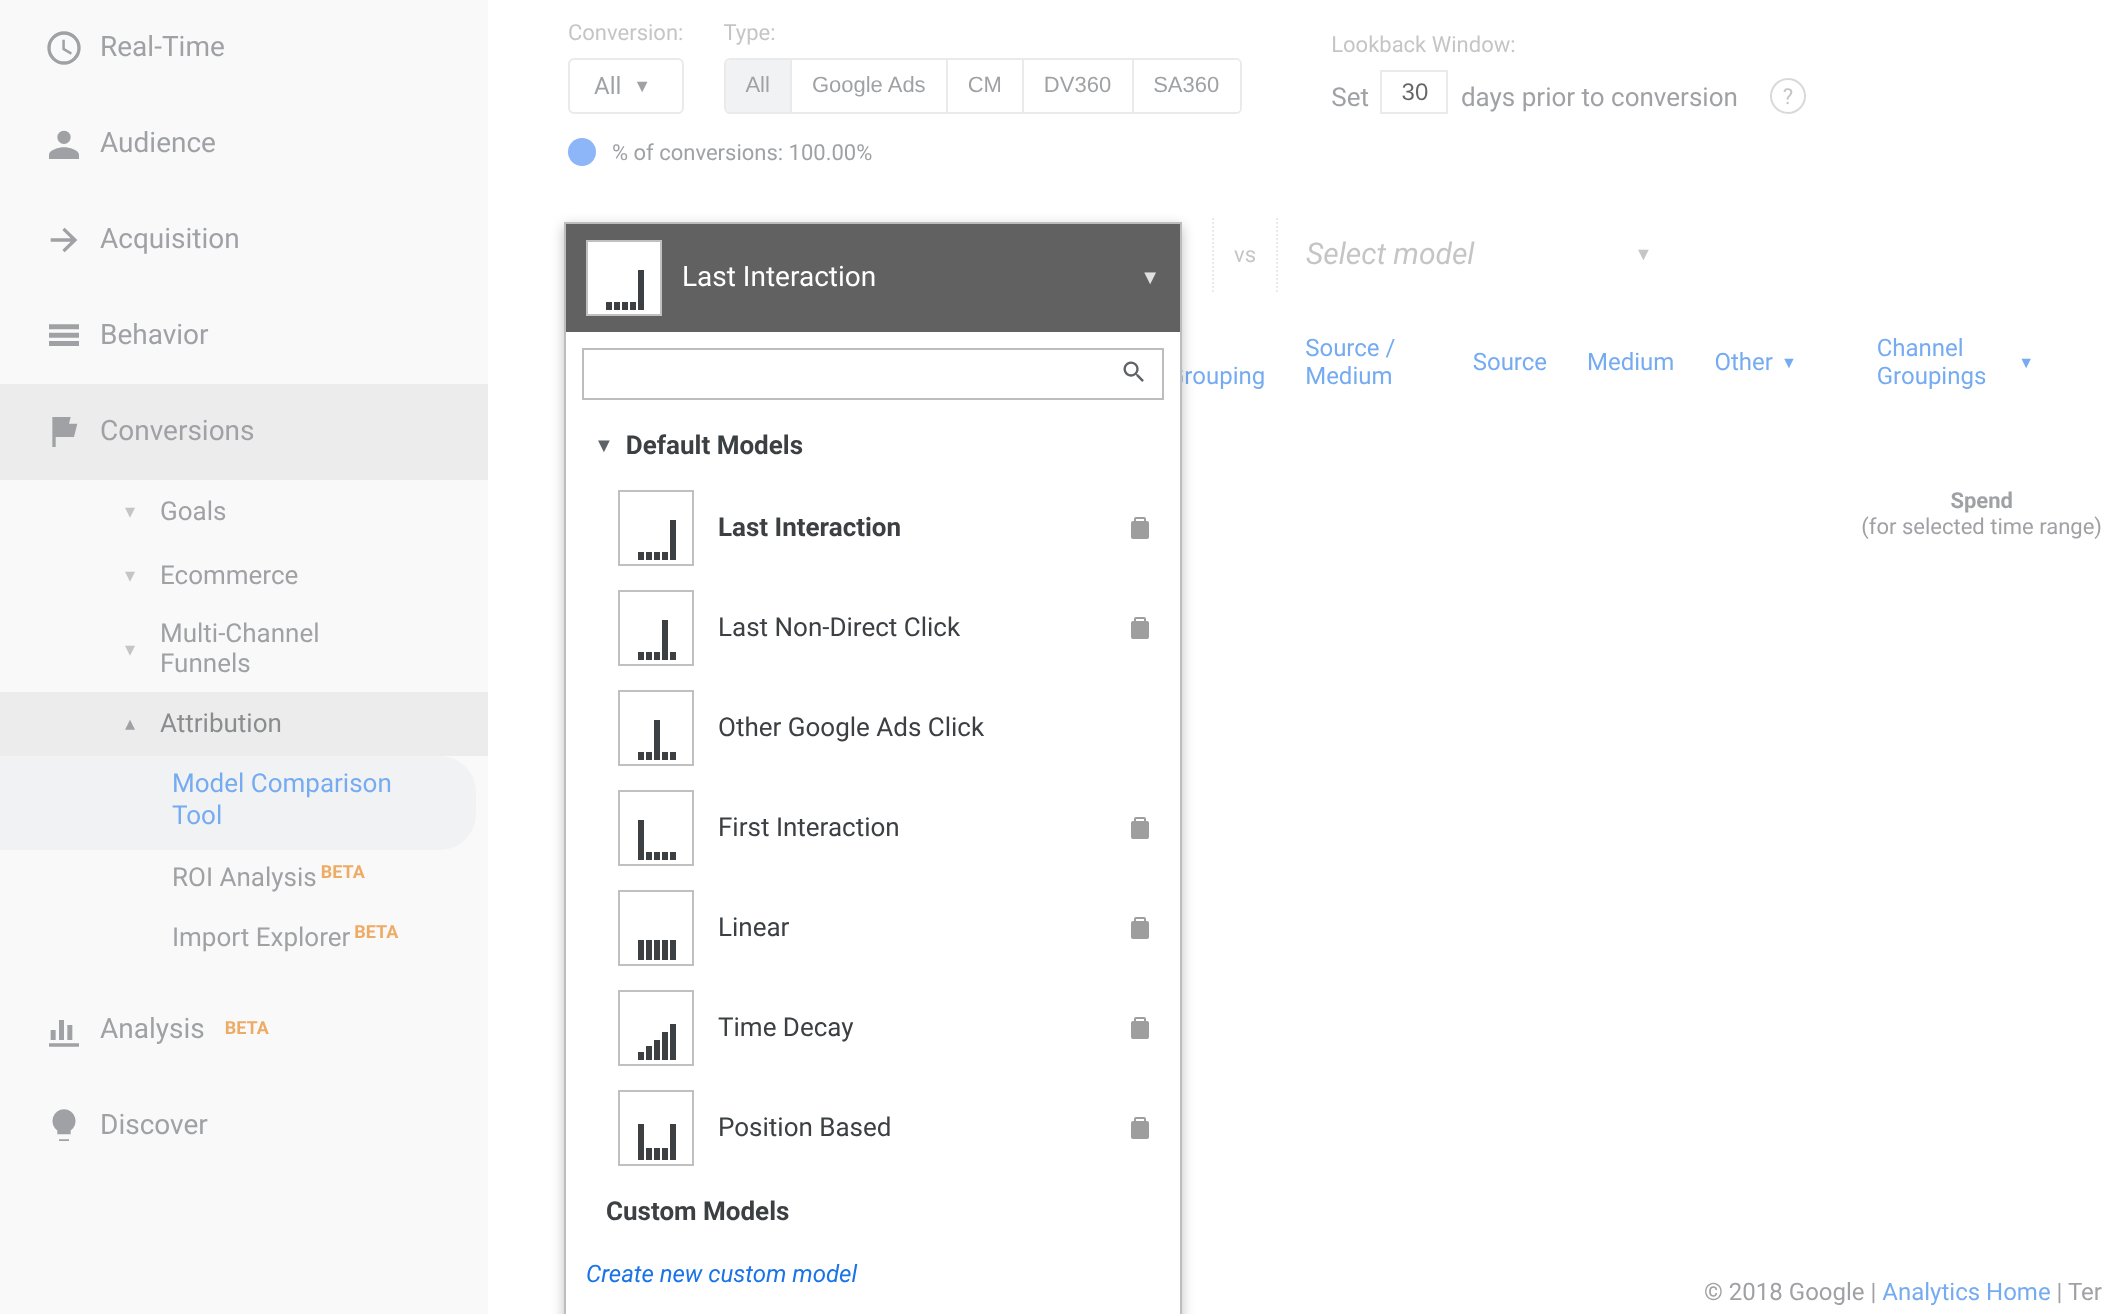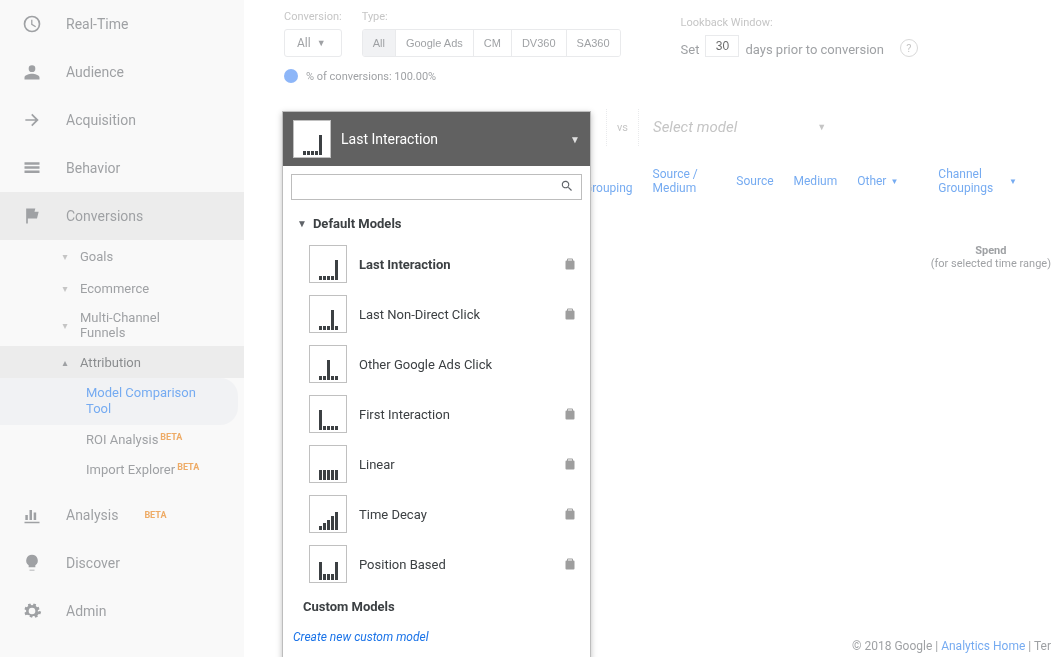--- a/index.html
+++ b/index.html
@@ -1,19 +1,19 @@
 <!DOCTYPE html>
 <html><head>
 <meta charset="utf-8">
 <style>
   html,body{margin:0;padding:0;font-family:Roboto,Arial,sans-serif;font-size:13px;color:#3c4043;background:#fff}
   .page{position:relative;width:1057px;height:657px;overflow:hidden}
   
   .sidebar{position:absolute;left:0;top:0;width:244px;height:100%;background:#f5f5f5}
-  .nav-item{display:flex;align-items:center;gap:24px;height:48px;padding-left:22px;color:#5f6368;cursor:pointer}
+  .nav-item{display:flex;align-items:center;gap:8px;height:48px;padding-left:22px;color:#5f6368;cursor:pointer}
   .nav-item.active{background:#e0e0e0}
   .nav-icon{width:20px;height:20px;fill:#5f6368;flex-shrink:0}
   .nav-label{font-size:14px}
   .sub{padding-left:58px;height:32px;display:flex;align-items:center;font-size:13px;color:#5f6368;cursor:pointer}
   .sub .caret{width:14px;text-align:center;margin-right:8px;color:#9e9e9e;font-size:10px}
   .sub2{padding-left:86px;height:auto;padding-top:7px;padding-bottom:7px;display:flex;align-items:flex-start;font-size:13px;color:#5f6368;cursor:pointer;line-height:1.25}
   .sub2.sel{color:#1a73e8;background:#e8eaed;border-radius:0 18px 18px 0;margin-right:6px}
   .sub-attr{background:#e0e0e0;padding-left:58px;height:32px;display:flex;align-items:center;font-size:13px}
   .sub-attr .caret{width:14px;text-align:center;margin-right:8px;color:#5f6368;font-size:10px}
   sup.beta{color:#e37400;font-size:9px;font-weight:700;margin-left:2px}
@@ -130,26 +130,20 @@
         </svg>
       <span class="nav-label">Analysis</span>
         <sup class="beta">BETA</sup>
     </div>
     <div class="nav-item">
       <svg class="nav-icon" viewBox="0 0 24 24">
           <path d="M9 21h6v-1H9zm3-19a7 7 0 0 0-4 12.7V17h8v-2.3A7 7 0 0 0 12 2z"></path>
         </svg>
       <span class="nav-label">Discover</span>
     </div>
-    <div class="nav-item">
-      <svg class="nav-icon" viewBox="0 0 24 24">
-          <path d="M12 8a4 4 0 1 0 0 8 4 4 0 0 0 0-8zm9 4l2 1-1 3-2-.5a8 8 0 0 1-1.5 1.5l.5 2-3 1-1-2a8 8 0 0 1-2 0l-1 2-3-1 .5-2A8 8 0 0 1 6 16.5L4 17l-1-3 2-1a8 8 0 0 1 0-2L3 10l1-3 2 .5A8 8 0 0 1 7.5 6L7 4l3-1 1 2a8 8 0 0 1 2 0l1-2 3 1-.5 2A8 8 0 0 1 18 7.5l2-.5 1 3-2 1a8 8 0 0 1 0 2z"></path>
-        </svg>
-      <span class="nav-label">Admin</span>
-    </div>
   </div>
 
   <div class="main">
     <div class="toolbar">
       <div class="tb-row">
         <div class="tb-col">
           <span class="tb-label">Conversion:</span>
           <span class="pill">
               <span>All</span>
               <span style="font-size:9px">▼</span>
@@ -158,21 +152,21 @@
         <div class="tb-col">
           <span class="tb-label">Type:</span>
           <span class="seg">
             <button class="on">All</button>
             <button>Google Ads</button>
             <button>CM</button>
             <button>DV360</button>
             <button>SA360</button>
           </span>
         </div>
-        <div class="tb-col" style="margin-left:40px">
+        <div class="tb-col" style="margin-left:25px">
           <span class="tb-label">Lookback Window:</span>
           <span class="lookback">
             <span>Set</span>
             <input value="30" style="">
             <span>days prior to conversion</span>
             <span class="help">?</span>
           </span>
         </div>
       </div>
       <div class="pct">

